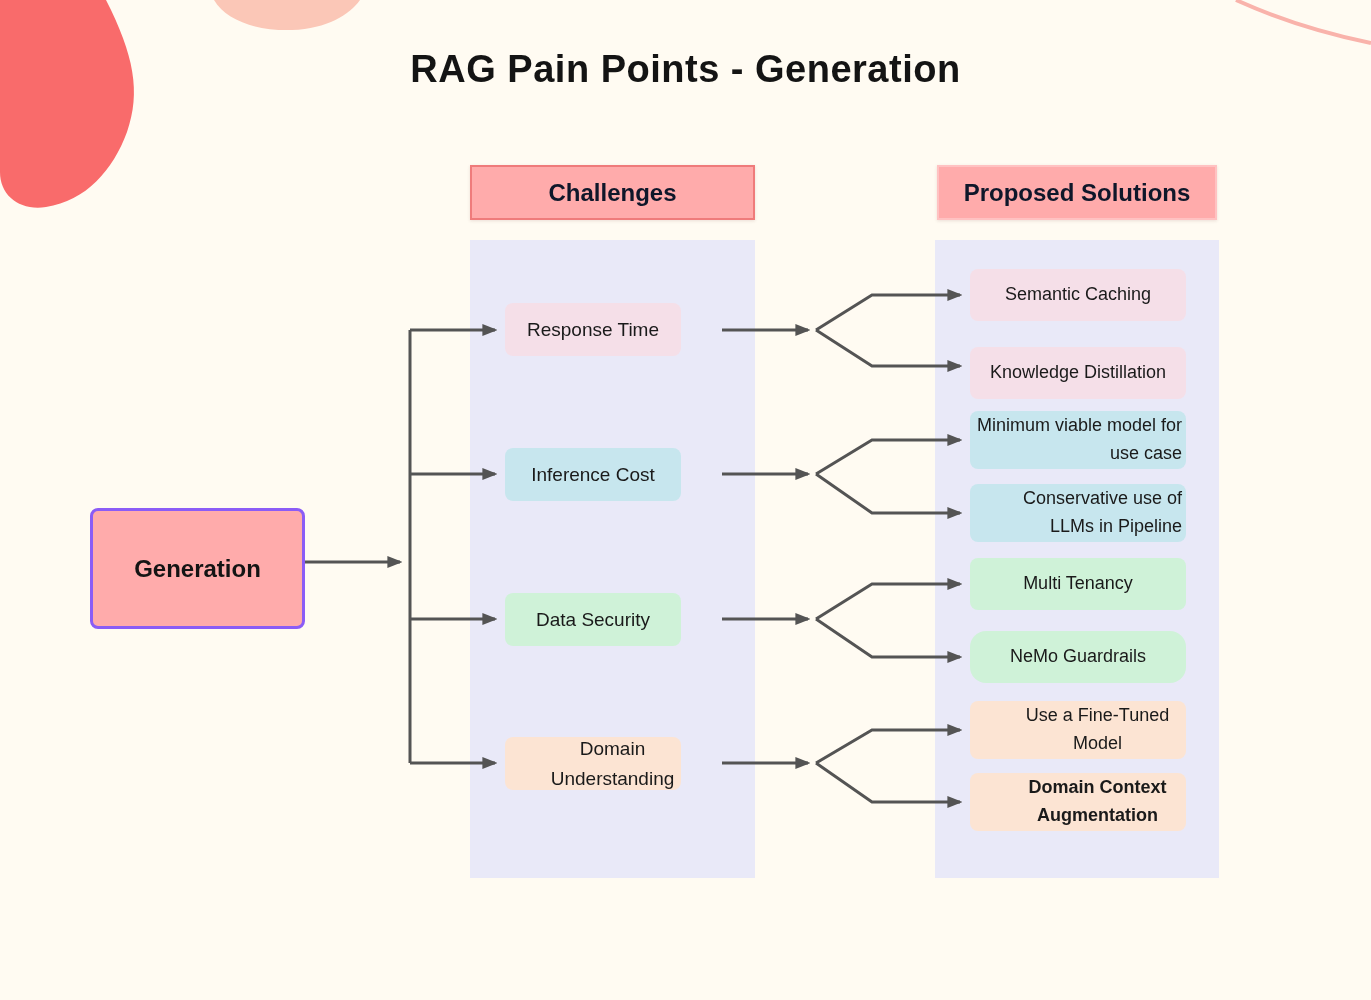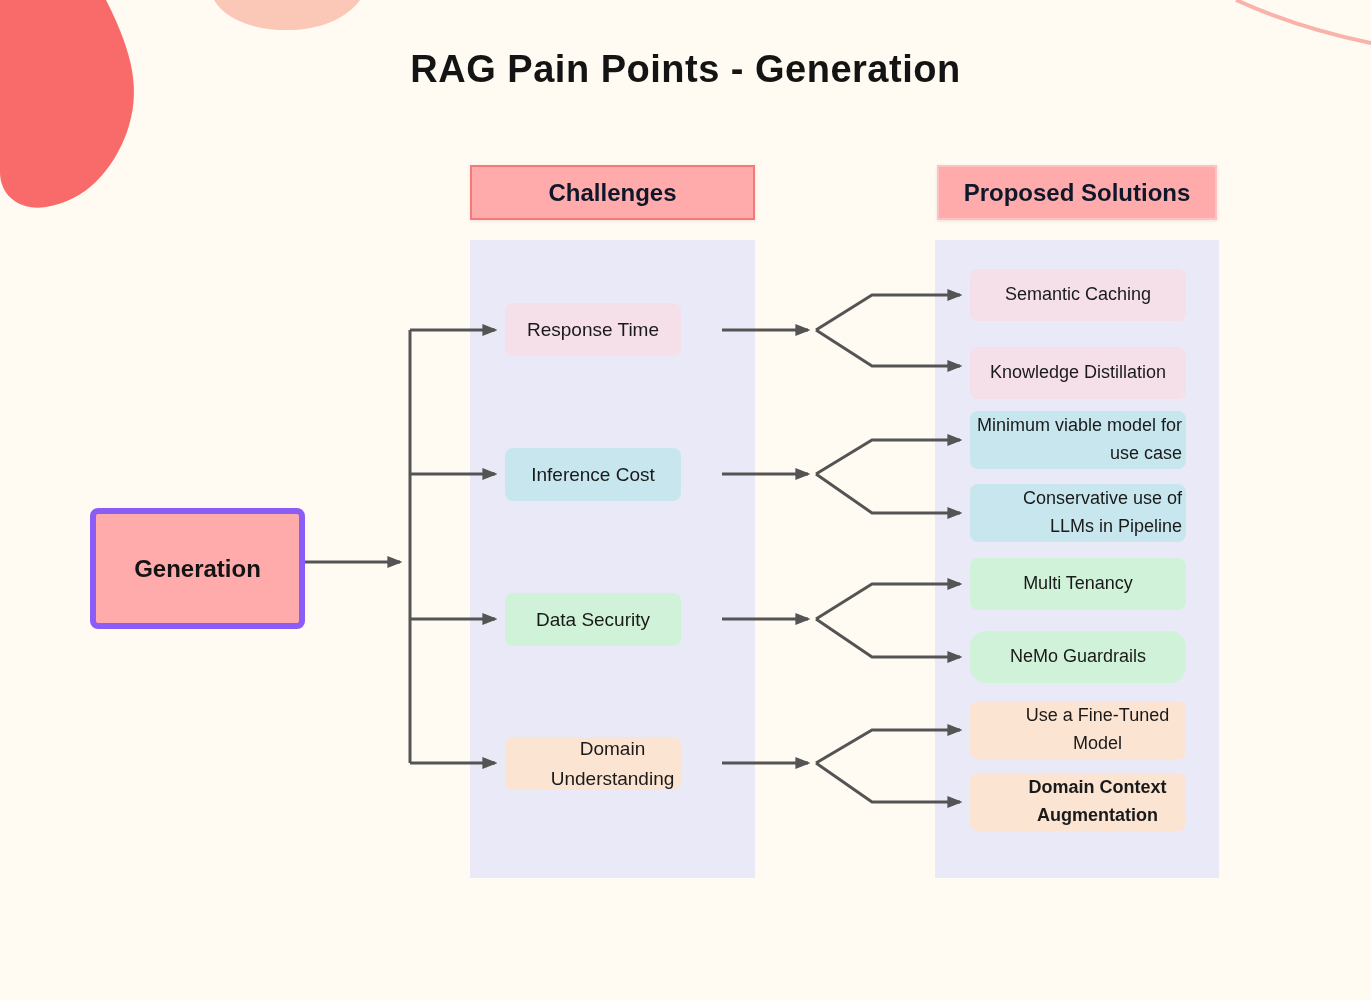--- a/index.html
+++ b/index.html
@@ -52,21 +52,21 @@
   .col-header.challenges { left: 470px; width: 285px; border: 2px solid #EF7B7B; }
   .col-header.solutions  { left: 937px; width: 280px; border: 2px solid #FFC2C2; }
 
   .root-node {
     position: absolute;
     left: 90px;
     top: 508px;
     width: 215px;
     height: 121px;
     background: #FFABAB;
-    border: 6px solid #8b5cf6;
+    border: 3px solid #8b5cf6;
     border-radius: 8px;
     display: flex;
     align-items: center;
     justify-content: center;
     font-size: 24px;
     font-weight: bold;
     color: #141414;
     box-sizing: border-box;
   }
   .node {

